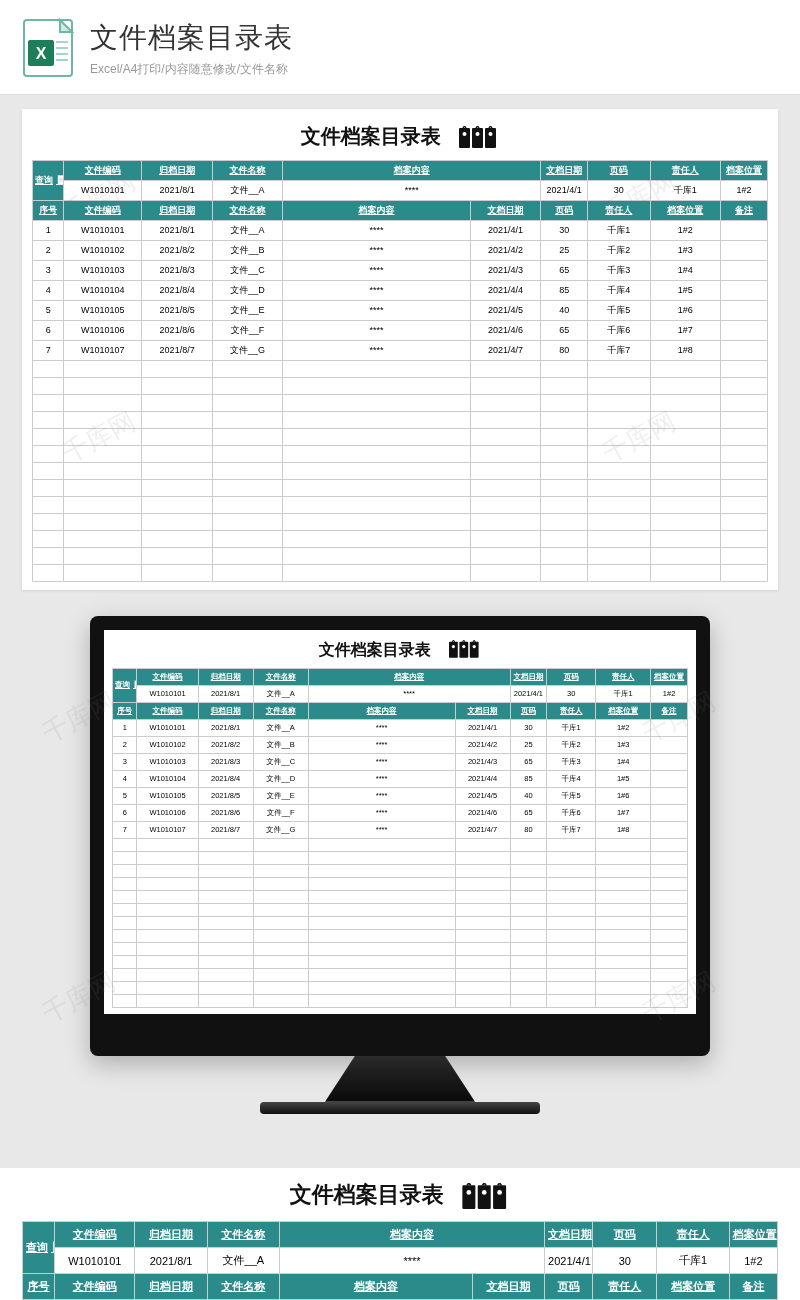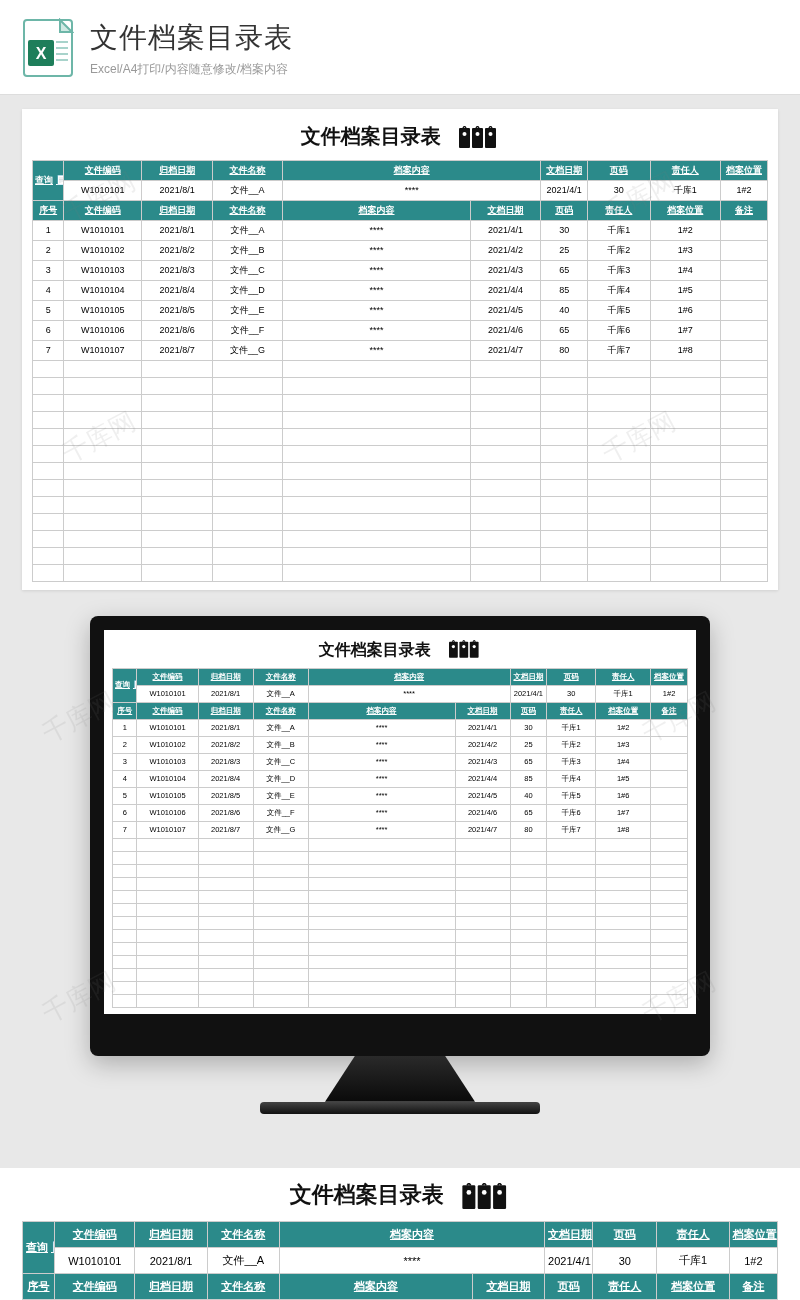--- a/index.html
+++ b/index.html
@@ -138,21 +138,21 @@
       <g stroke="#6db6a8" stroke-width="1.2">
         <line x1="34" y1="24" x2="46" y2="24"></line>
           <line x1="34" y1="30" x2="46" y2="30"></line>
         <line x1="34" y1="36" x2="46" y2="36"></line>
           <line x1="34" y1="42" x2="46" y2="42"></line>
       </g>
     </svg>
   </span>
   <div class="header-text">
     <div class="page-title">文件档案目录表</div>
-    <div class="page-subtitle">Excel/A4打印/内容随意修改/档案内容</div>
+    <div class="page-subtitle">Excel/A4打印/内容随意修改/文件名称</div>
   </div>
 </div>
 
 <div class="sheet-card">
   <div class="sheet-title-row">
     <span class="sheet-title">文件档案目录表</span>
     <span class="binder-icon">
       <svg width="40" height="22" viewBox="0 0 40 22">
         <g fill="#111">
             <rect x="0" y="2" width="11" height="20" rx="1"></rect>

